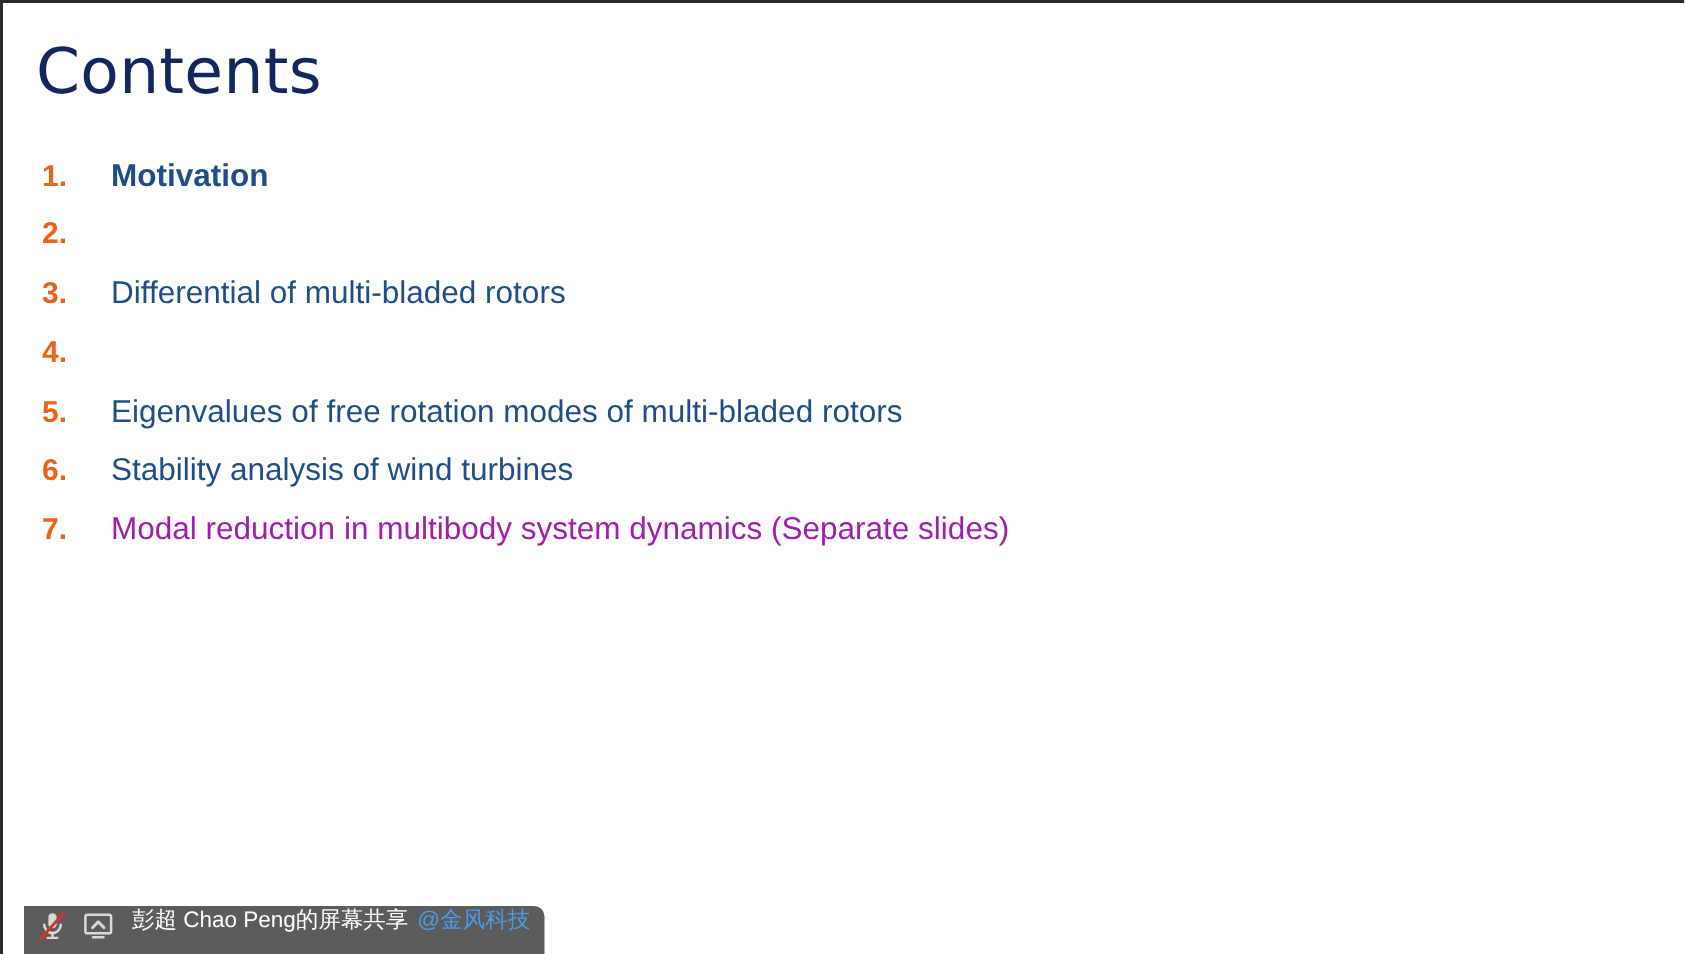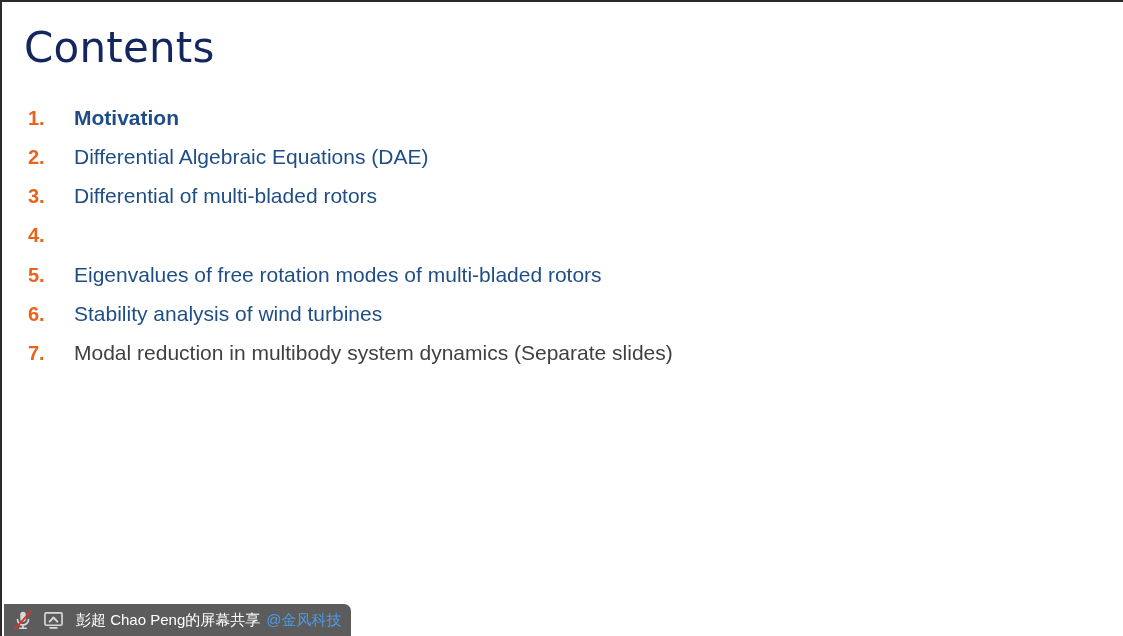--- a/index.html
+++ b/index.html
@@ -74,35 +74,34 @@
     color: #1f4e87;
     font-weight: 400;
     white-space: nowrap;
     text-align: center;
   }
   .list-item.is-active .item-label {
     font-weight: 700;
     color: #1f4e87;
   }
   .list-item.is-dimmed .item-label {
-    color: #404040;
+    color: #a21caf;
   }
   .list-item.is-dimmed .item-number {
     color: #e8641b;
   }
 
   
   #share-bar {
     position: absolute;
-    left: 4px;
+    left: 16px;
     bottom: 0;
     height: 32px;
     padding: 0 10px 0 6px;
     display: flex;
-    align-items: center;
     background: #5c5c5c;
     border-radius: 0 7px 0 0;
     box-sizing: border-box;
   }
   .bar-icon {
     width: 26px;
     height: 26px;
     display: flex;
     align-items: center;
     justify-content: center;
@@ -136,21 +135,20 @@
 
   <div id="contents-list">
 
     <div class="list-item is-active">
       <span class="item-number">1.</span>
       <span class="item-label">Motivation</span>
     </div>
 
     <div class="list-item">
       <span class="item-number">2.</span>
-      <span class="item-label">Differential Algebraic Equations (DAE)</span>
     </div>
 
     <div class="list-item">
       <span class="item-number">3.</span>
       <span class="item-label">Differential of multi-bladed rotors</span>
     </div>
 
     <div class="list-item">
       <span class="item-number">4.</span>
     </div>

